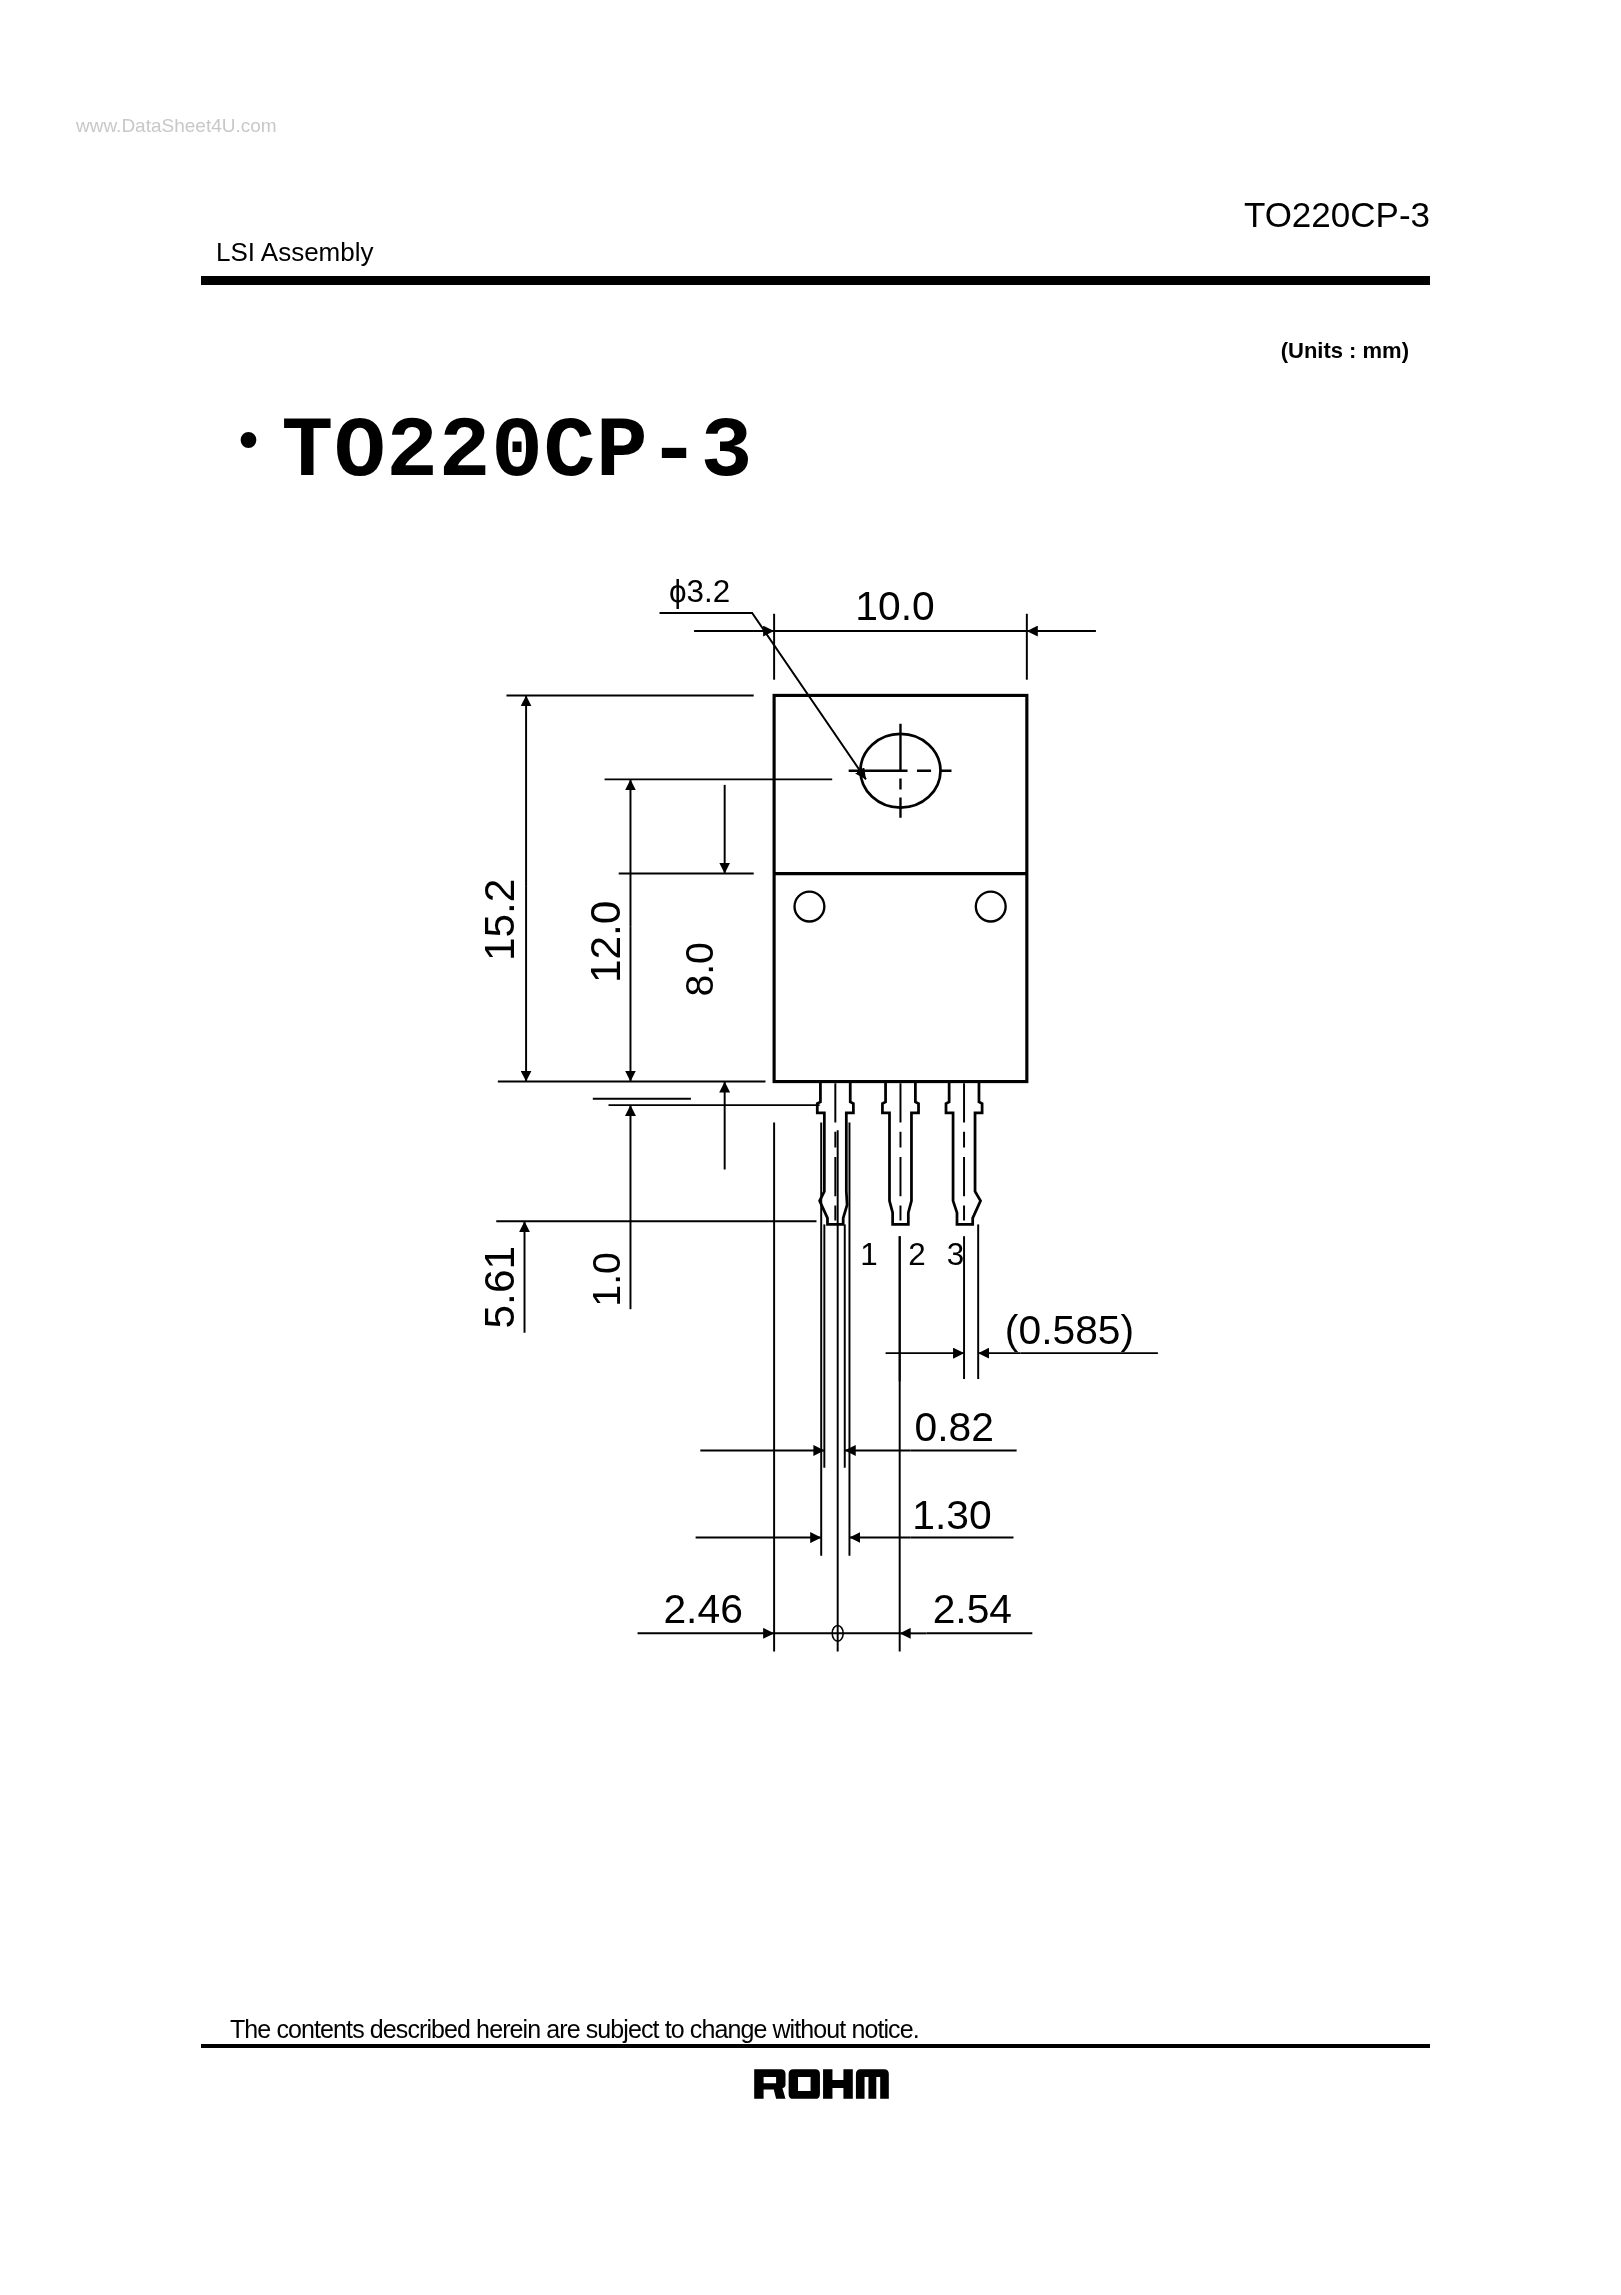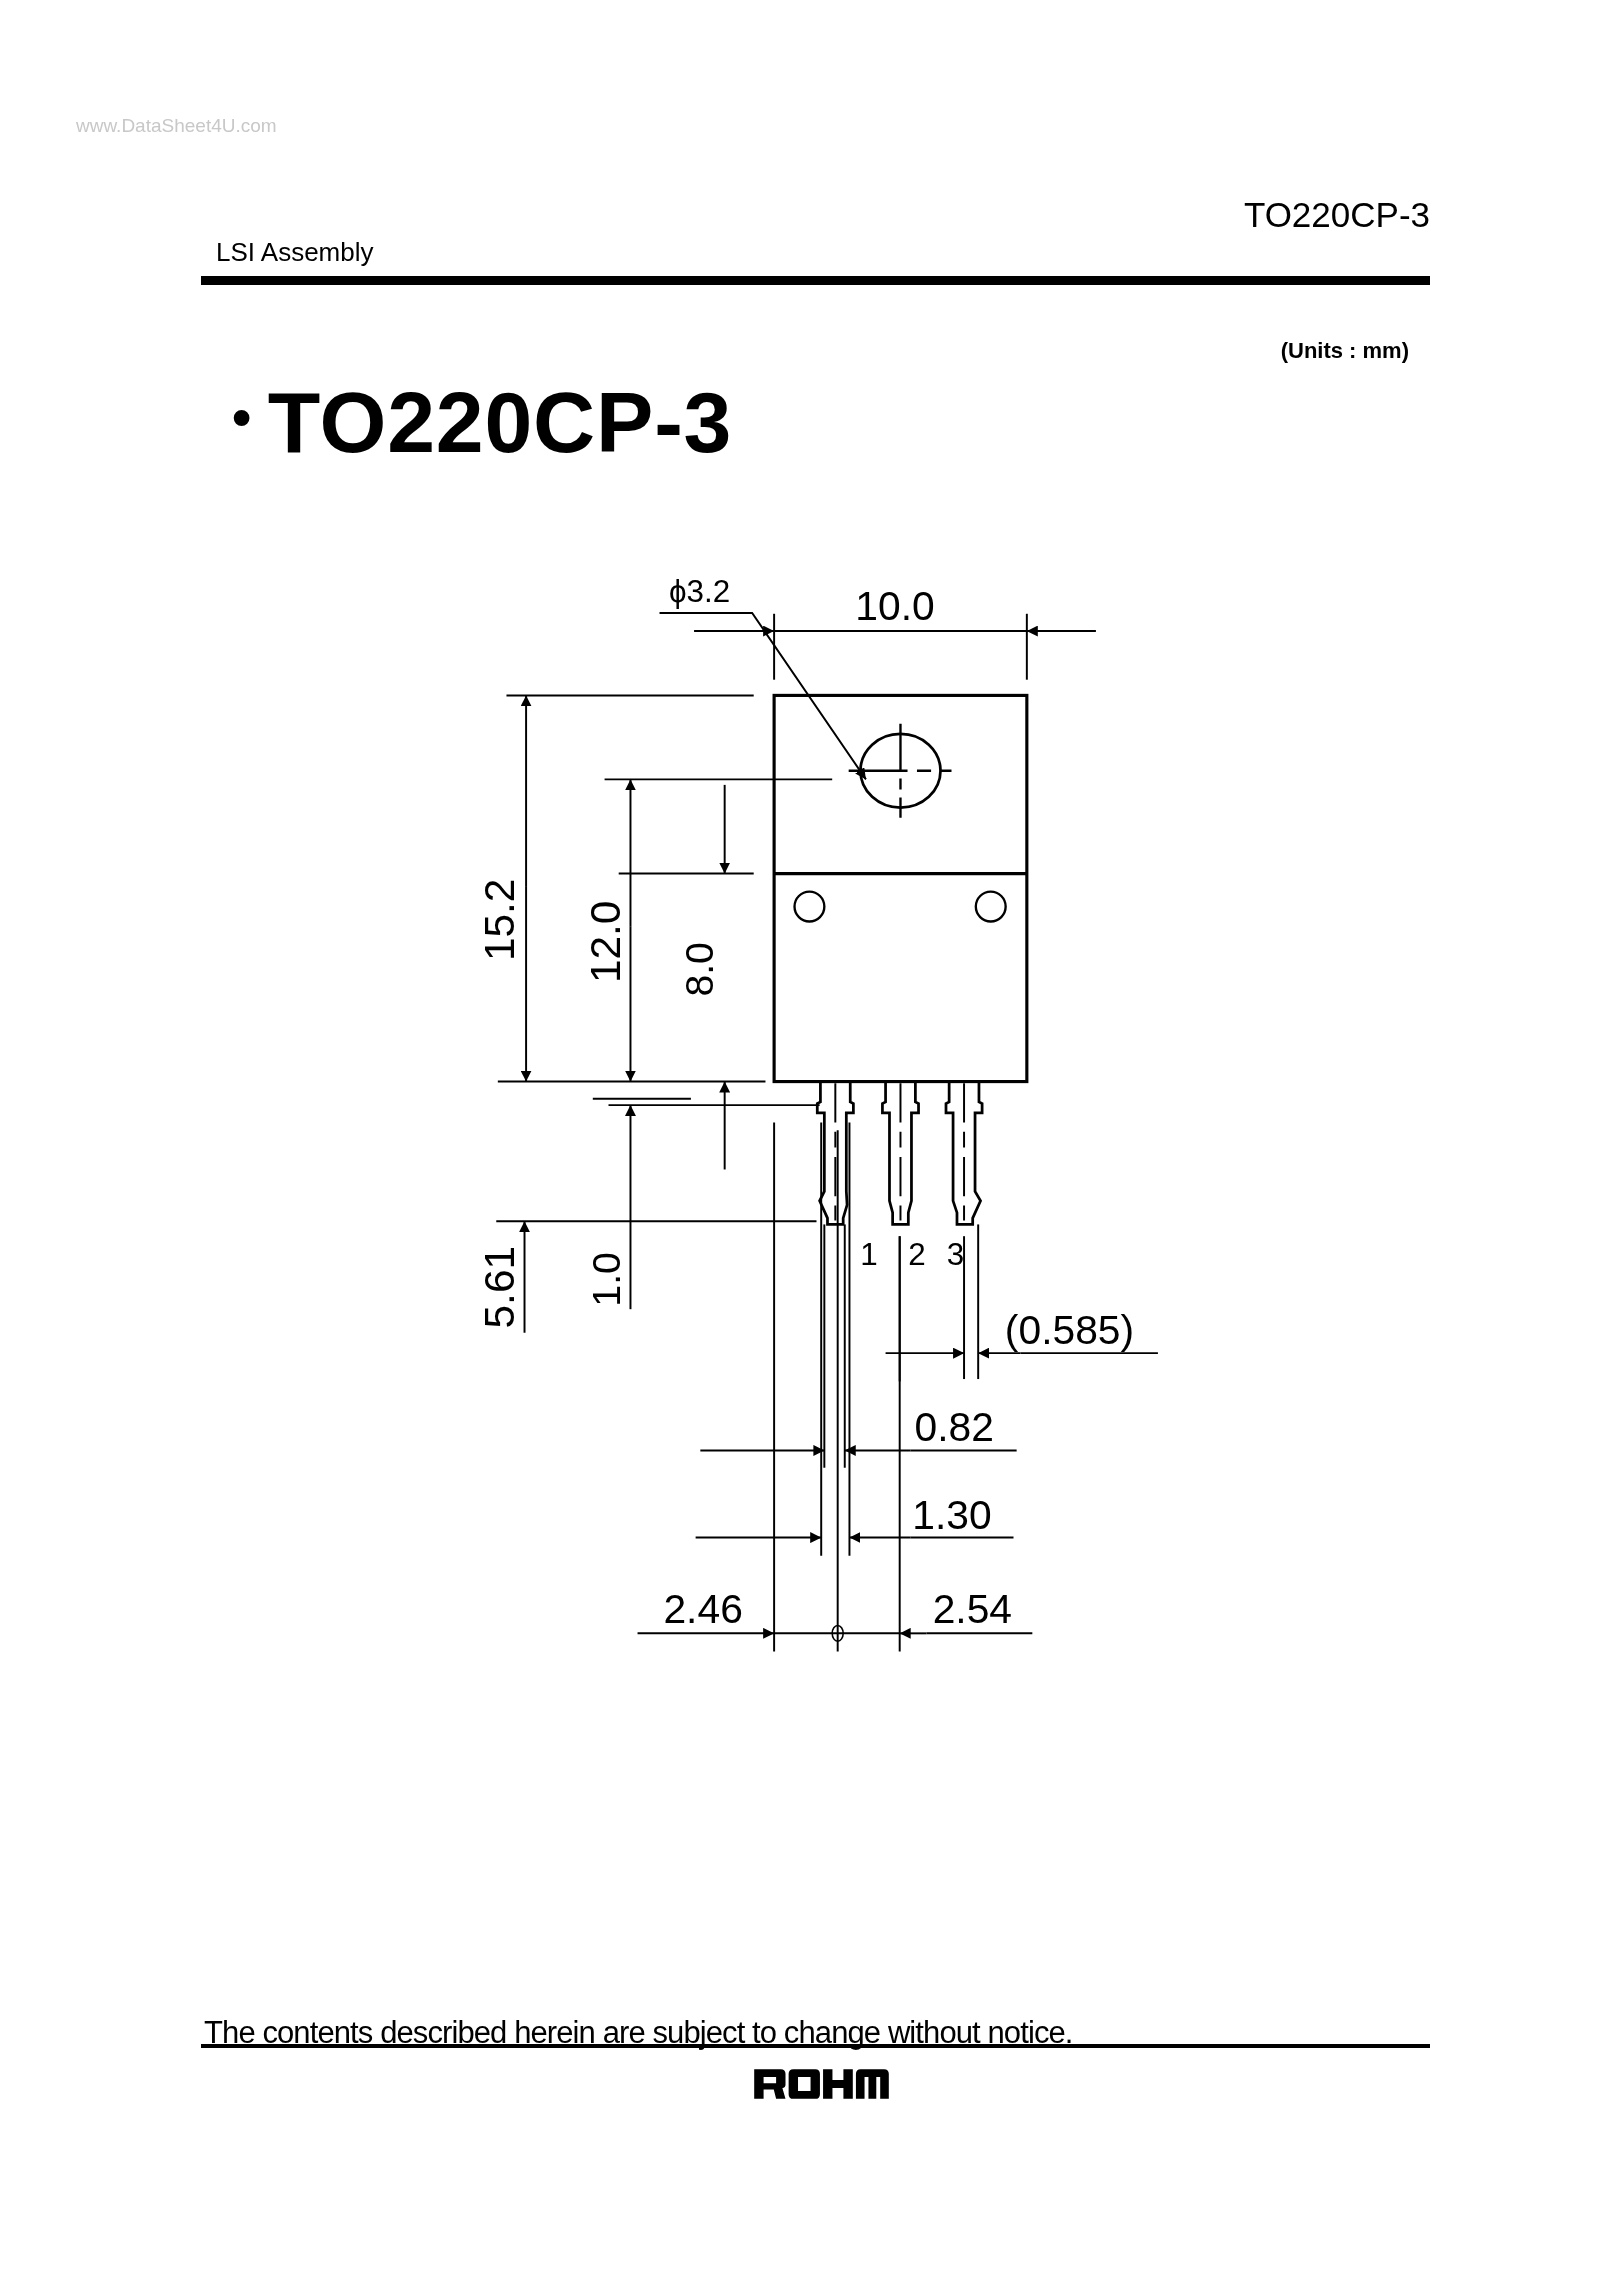--- a/index.html
+++ b/index.html
@@ -4,24 +4,24 @@
 <style>
   html, body { margin:0; padding:0; background:#ffffff; }
   body { width:1622px; height:2295px; position:relative; overflow:hidden;
          font-family:"Liberation Sans", sans-serif; color:#000; }
   .abs { position:absolute; white-space:nowrap; }
   .watermark { left:76px; top:75px; font-size:19px; color:#c8c8c8;margin-top:40px; }
   .doc-code { right:192px; top:195px; font-size:35px; }
   .category { left:216px; top:237px; font-size:26px; }
   .rule-top { left:201px; top:276px; width:1229px; height:8.6px; background:#000; }
   .units { right:213px; top:338px; font-size:22px;font-weight:bold; }
-  .title { left:232px; top:373px; font-size:86px; font-weight:bold; letter-spacing:0.8px; }
+  .title { left:232px; top:403px; font-size:86px; font-weight:bold; letter-spacing:0.8px;font-family:Liberation Mono, monospace; }
   .title .bullet { font-size:55px; vertical-align:15.7px; margin-right:15.7px; }
   .drawing { left:0; top:0; }
-  .disclaimer { left:204px; top:2015px; font-size:31px; letter-spacing:-0.9px; }
+  .disclaimer { left:230px; top:2015px; font-size:25px; letter-spacing:-0.9px; }
   .rule-bottom { left:201px; top:2044px; width:1229px; height:3.9px; background:#000; }
   .logo { left:754px; top:2066px; }
   svg text { font-family:"Liberation Sans", sans-serif; }
 </style>
 </head>
 <body>
 
 <div class="abs watermark">www.DataSheet4U.com</div>
 
 <div class="abs doc-code">TO220CP-3</div>

